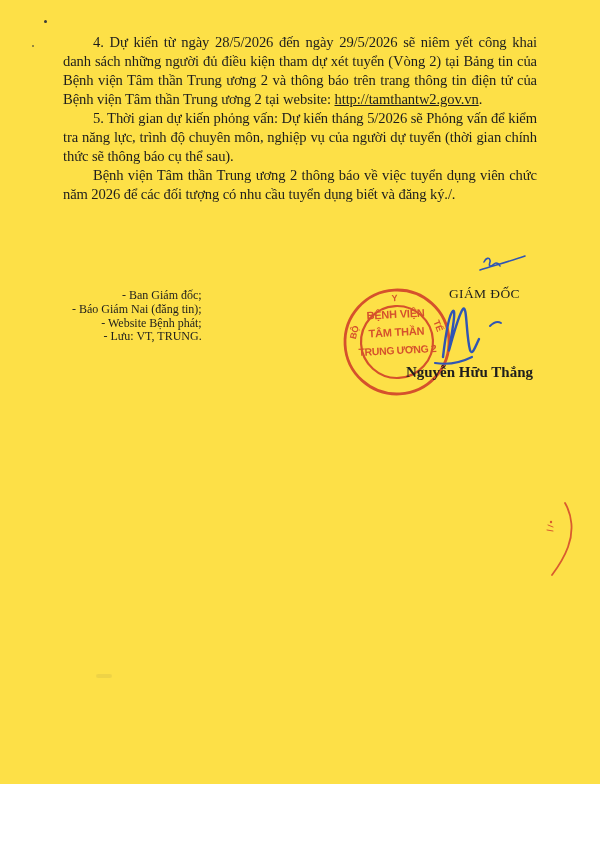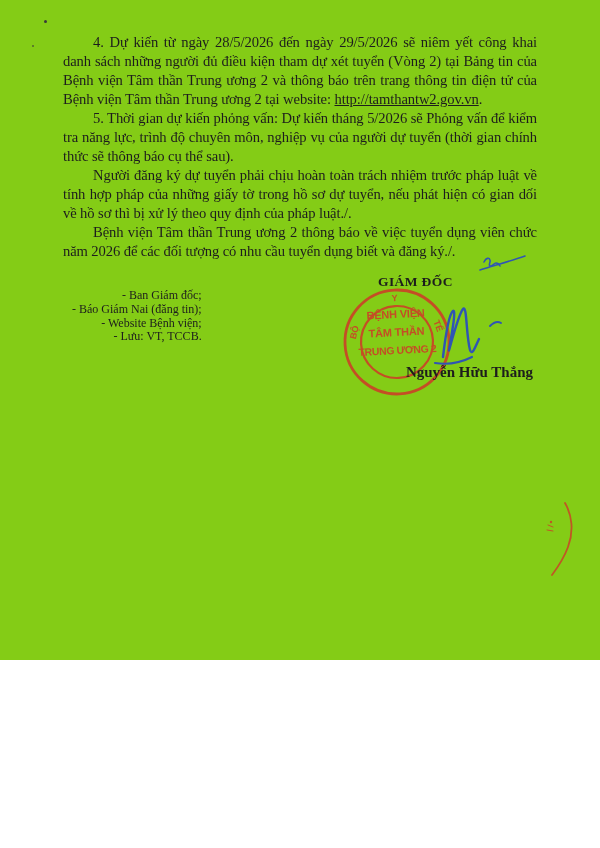--- a/index.html
+++ b/index.html
@@ -1,20 +1,20 @@
 <!DOCTYPE html>
 <html style="--stamp-color: #cf3a28; --ink-color: #2f55b4;"><head>
 <meta charset="utf-8">
 <style>
   html, body { margin: 0; padding: 0; background: #fff; }
   .page {
     position: relative;
     width: 600px;
-    height: 660px;
-    background: #84cc16;
+    height: 784px;
+    background: #fde047;
     font-family: "Liberation Serif", serif;
     color: #1d1d1d;
     overflow: hidden;
   }
   .body-text {
     position: absolute;
     left: 63px;
     top: 33px;
     width: 474px;
   }
@@ -42,24 +42,24 @@
     margin-bottom: 2px;
   }
   .recipient-item {
     font-size: 12px;
     line-height: 13.8px;
     text-align: right;
   }
   .sign-title {
     position: absolute;
     left: 378px;
-    top: 274px;
+    top: 286px;
     width: 142px;
-    text-align: left;
-    font-weight: bold;
+    text-align: right;
+    font-weight: normal;
     font-size: 13.5px;
     letter-spacing: 0.4px;
   }
   .sign-name {
     position: absolute;
     left: 368px;
     top: 364px;
     width: 165px;
     text-align: right;
     font-weight: bold;
@@ -114,34 +114,33 @@
 
 <div class="page">
 
   <div class="speck speck-1"></div>
   <div class="speck speck-2"></div>
   <div class="smudge"></div>
 
   <div class="body-text">
     <p><span>4. Dự kiến từ ngày 28/5/2026 đến ngày 29/5/2026 sẽ niêm yết công khai danh sách những người đủ điều kiện tham dự xét tuyển (Vòng 2) tại Bảng tin của Bệnh viện Tâm thần Trung ương 2 và thông báo trên trang thông tin điện tử của Bệnh viện Tâm thần Trung ương 2 tại website: </span><a href="#" class="doc-link">http://tamthantw2.gov.vn</a><span>.</span></p>
     <p>5. Thời gian dự kiến phỏng vấn: Dự kiến tháng 5/2026 sẽ Phỏng vấn để kiểm tra năng lực, trình độ chuyên môn, nghiệp vụ của người dự tuyển (thời gian chính thức sẽ thông báo cụ thể sau).</p>
-    <p>Người đăng ký dự tuyển phải chịu hoàn toàn trách nhiệm trước pháp luật về tính hợp pháp của những giấy tờ trong hồ sơ dự tuyển, nếu phát hiện có gian dối về hồ sơ thì bị xử lý theo quy định của pháp luật./.</p>
     <p>Bệnh viện Tâm thần Trung ương 2 thông báo về việc tuyển dụng viên chức năm 2026 để các đối tượng có nhu cầu tuyển dụng biết và đăng ký./.</p>
   </div>
 
   <svg class="flourish-svg" width="50" height="24" viewBox="0 0 50 24">
     <path class="ink-stroke" stroke-width="1.6" d="M 6 10 c 2 -4 5 -5 6 -2 c 1 2 -2 5 0 6 c 2 1 4 -3 6 -3 c 2 0 3 1 4 3"></path>
     <path class="ink-stroke" stroke-width="1.6" d="M 2 18 C 14 14, 30 10, 47 4"></path>
   </svg>
 
   <div class="recipients">
     <div class="recipient-item">- Ban Giám đốc;</div>
     <div class="recipient-item">- Báo Giám Nai (đăng tin);</div>
-    <div class="recipient-item">- Website Bệnh viện;</div>
-    <div class="recipient-item">- Lưu: VT, TCCB.</div>
+    <div class="recipient-item">- Website Bệnh phát;</div>
+    <div class="recipient-item">- Lưu: VT, TRUNG.</div>
   </div>
 
   <div class="sign-title">GIÁM ĐỐC</div>
 
   <svg class="stamp-svg" width="130" height="130" viewBox="0 0 130 130">
     <g transform="rotate(-3 65 65)">
       <circle class="stamp-stroke" stroke-width="2.8" cx="65" cy="65" r="52"></circle>
       <circle class="stamp-stroke" stroke-width="2.2" cx="65" cy="65" r="36"></circle>
       <text class="stamp-text ring-letter" transform="translate(23 53) rotate(-74)" text-anchor="middle" dominant-baseline="central">BỘ</text>
       <text class="stamp-text ring-letter" transform="translate(65 21)" text-anchor="middle" dominant-baseline="central">Y</text>

